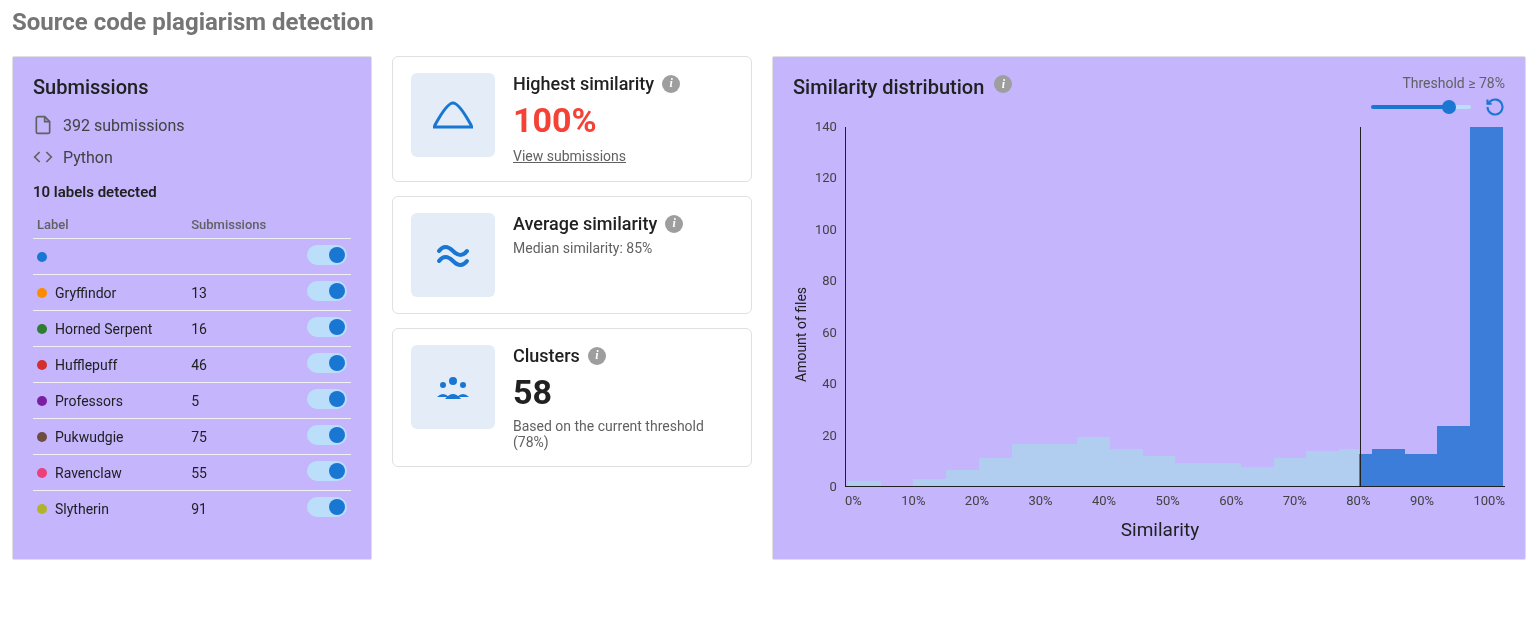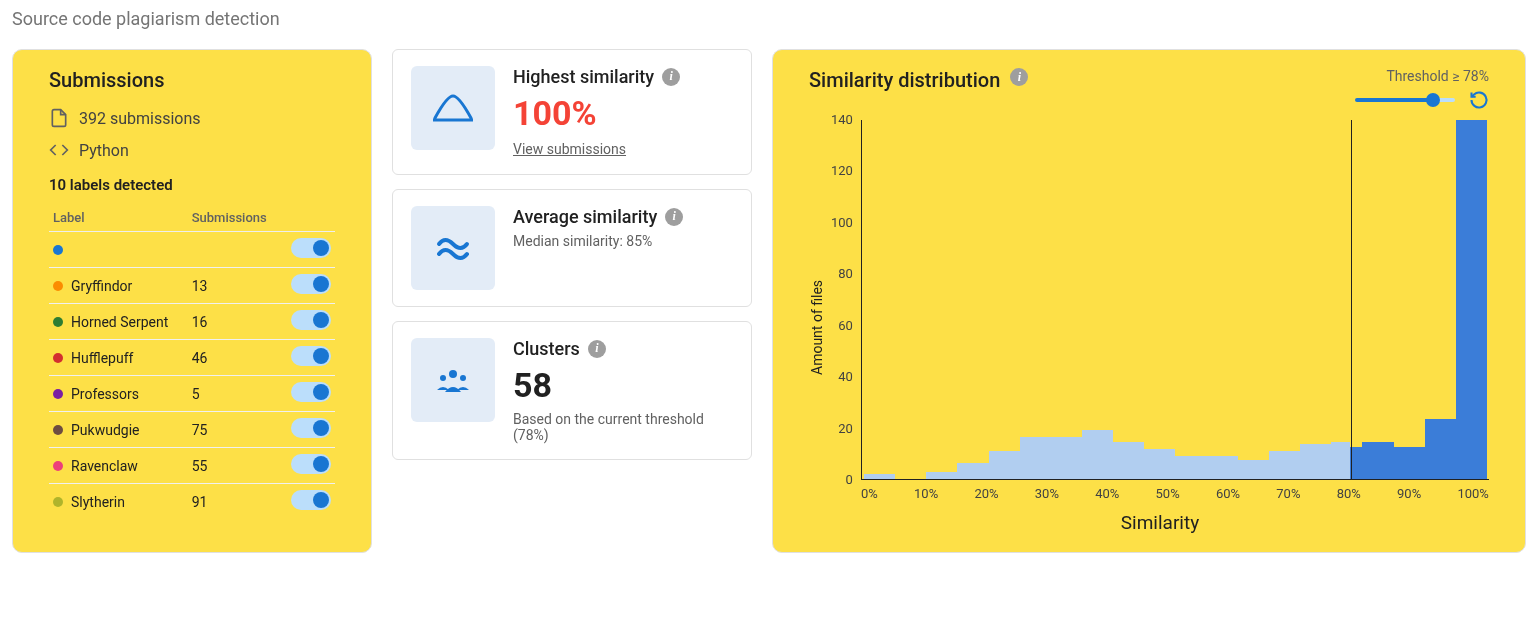--- a/index.html
+++ b/index.html
@@ -4,31 +4,31 @@
 <style>
 * { box-sizing: border-box; margin: 0; padding: 0; }
 body {
   font-family: -apple-system, BlinkMacSystemFont, "Segoe UI", Roboto, sans-serif;
   background: #fff;
   color: #212121;
   padding: 8px 12px;
 }
 .header { margin-bottom: 20px; }
 .title { font-size: 32px; font-weight: 700; letter-spacing: 1px; margin-bottom: 8px; }
-.subtitle { font-size: 18px; color: #757575; }
+.subtitle { font-size: 24px; color: #757575; font-weight: bold; }
 .grid {
   display: grid;
   grid-template-columns: 360px 360px 1fr;
   gap: 20px;
 }
 .card {
-  background: #fde047;
+  background: #c4b5fd;
   border: 1px solid #e0e0e0;
-  border-radius: 10px;
-  padding: 18px 36px;
+  border-radius: 2px;
+  padding: 18px 20px;
 }
 .card-title { font-size: 20px; font-weight: 500; margin-bottom: 16px; }
 .meta-row { display: flex; align-items: center; gap: 10px; margin-bottom: 12px; font-size: 16px; color: #424242; }
 .icon { width: 20px; height: 20px; display: inline-flex; align-items: center; justify-content: center; color: #616161; }
 .labels-title { font-size: 15px; font-weight: 600; margin: 16px 0 10px; }
 .labels-table { width: 100%; border-collapse: collapse; }
 .labels-table th { font-size: 13px; font-weight: 500; color: #616161; text-align: left; padding: 6px 4px; border-bottom: 1px solid #eee; }
 .labels-table td { font-size: 14px; padding: 6px 4px; border-bottom: 1px solid #f0f0f0; vertical-align: middle; }
 .dot { display: inline-block; width: 10px; height: 10px; border-radius: 50%; margin-right: 8px; }
 .toggle {

